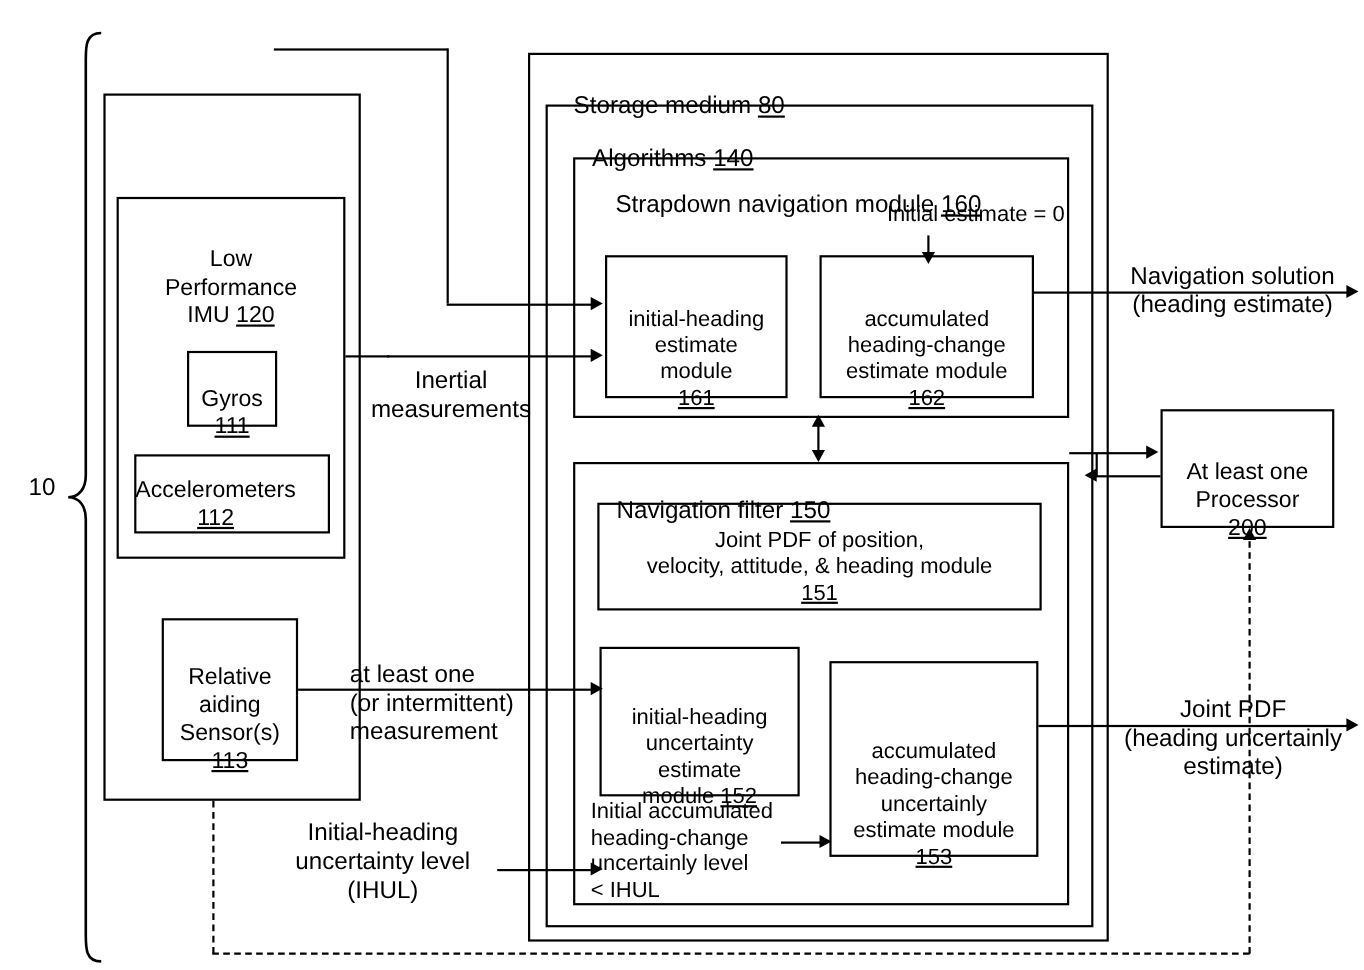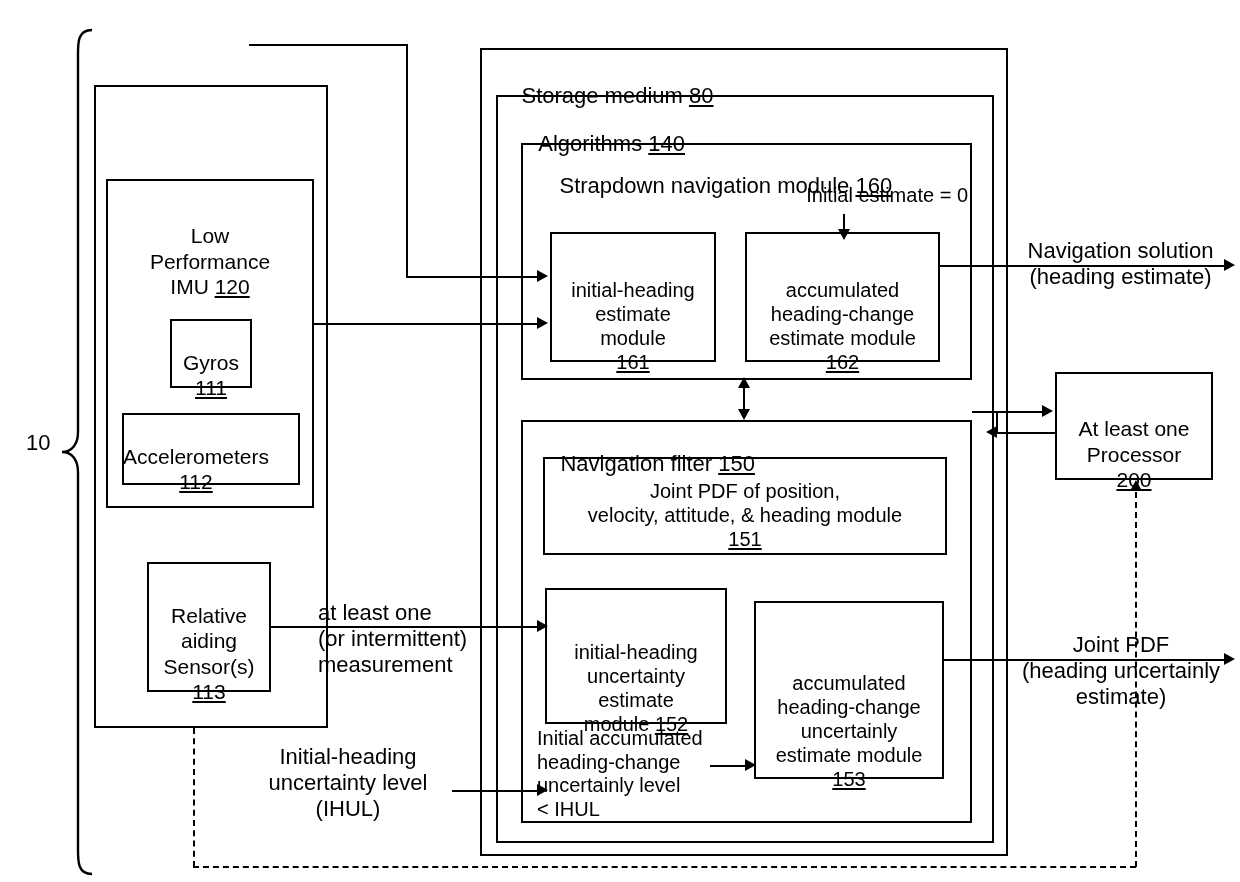--- a/index.html
+++ b/index.html
@@ -88,21 +88,21 @@
 IMU </span><u class="ref">120</u></div>
   </div>
 
   <div class="box" style="left:170px;top:319px;width:82px;height:69px;"></div>
   <div class="ctr f21" style="left:170px;top:319px;width:82px;height:69px;">
     <div><span>Gyros
 </span><u class="ref">111</u></div>
   </div>
 
   <div class="box" style="left:122px;top:413px;width:178px;height:72px;"></div>
-  <div class="ctr f21" style="left:122px;top:410px;width:148px;height:72px;">
+  <div class="ctr f21" style="left:122px;top:399px;width:148px;height:72px;">
     <div><span>Accelerometers
 </span><u class="ref">112</u></div>
   </div>
 
   <div class="box" style="left:147px;top:562px;width:124px;height:130px;"></div>
   <div class="ctr f21" style="left:147px;top:562px;width:124px;height:130px;">
     <div><span>Relative
 aiding
 Sensor(s)
 </span><u class="ref">113</u></div>
@@ -185,20 +185,22 @@
     <div><span>At least one
 Processor
 </span><u class="ref">200</u></div>
   </div>
 
   <div class="hline" style="left:249px;top:44px;width:158px;"></div>
   <div class="vline" style="left:406px;top:44px;height:232px;"></div>
   <div class="hline" style="left:406px;top:276px;width:133px;"></div>
   <div class="arr-r" style="left:537px;top:270px;"></div>
 
+  <div class="lbl f22" style="left:330px;top:333px;width:160px;">Inertial
+measurements</div>
   <div class="hline" style="left:314px;top:323px;width:40px;"></div>
   <div class="vline" style="left:352px;top:323px;height:0px;"></div>
   <div class="hline" style="left:352px;top:323px;width:187px;"></div>
   <div class="arr-r" style="left:537px;top:317px;"></div>
 
   <div class="lbl f22" style="left:318px;top:600px;width:184px;text-align:left;">at least one
 (or intermittent)
 measurement</div>
   <div class="hline" style="left:271px;top:626px;width:268px;"></div>
   <div class="arr-r" style="left:537px;top:620px;"></div>

